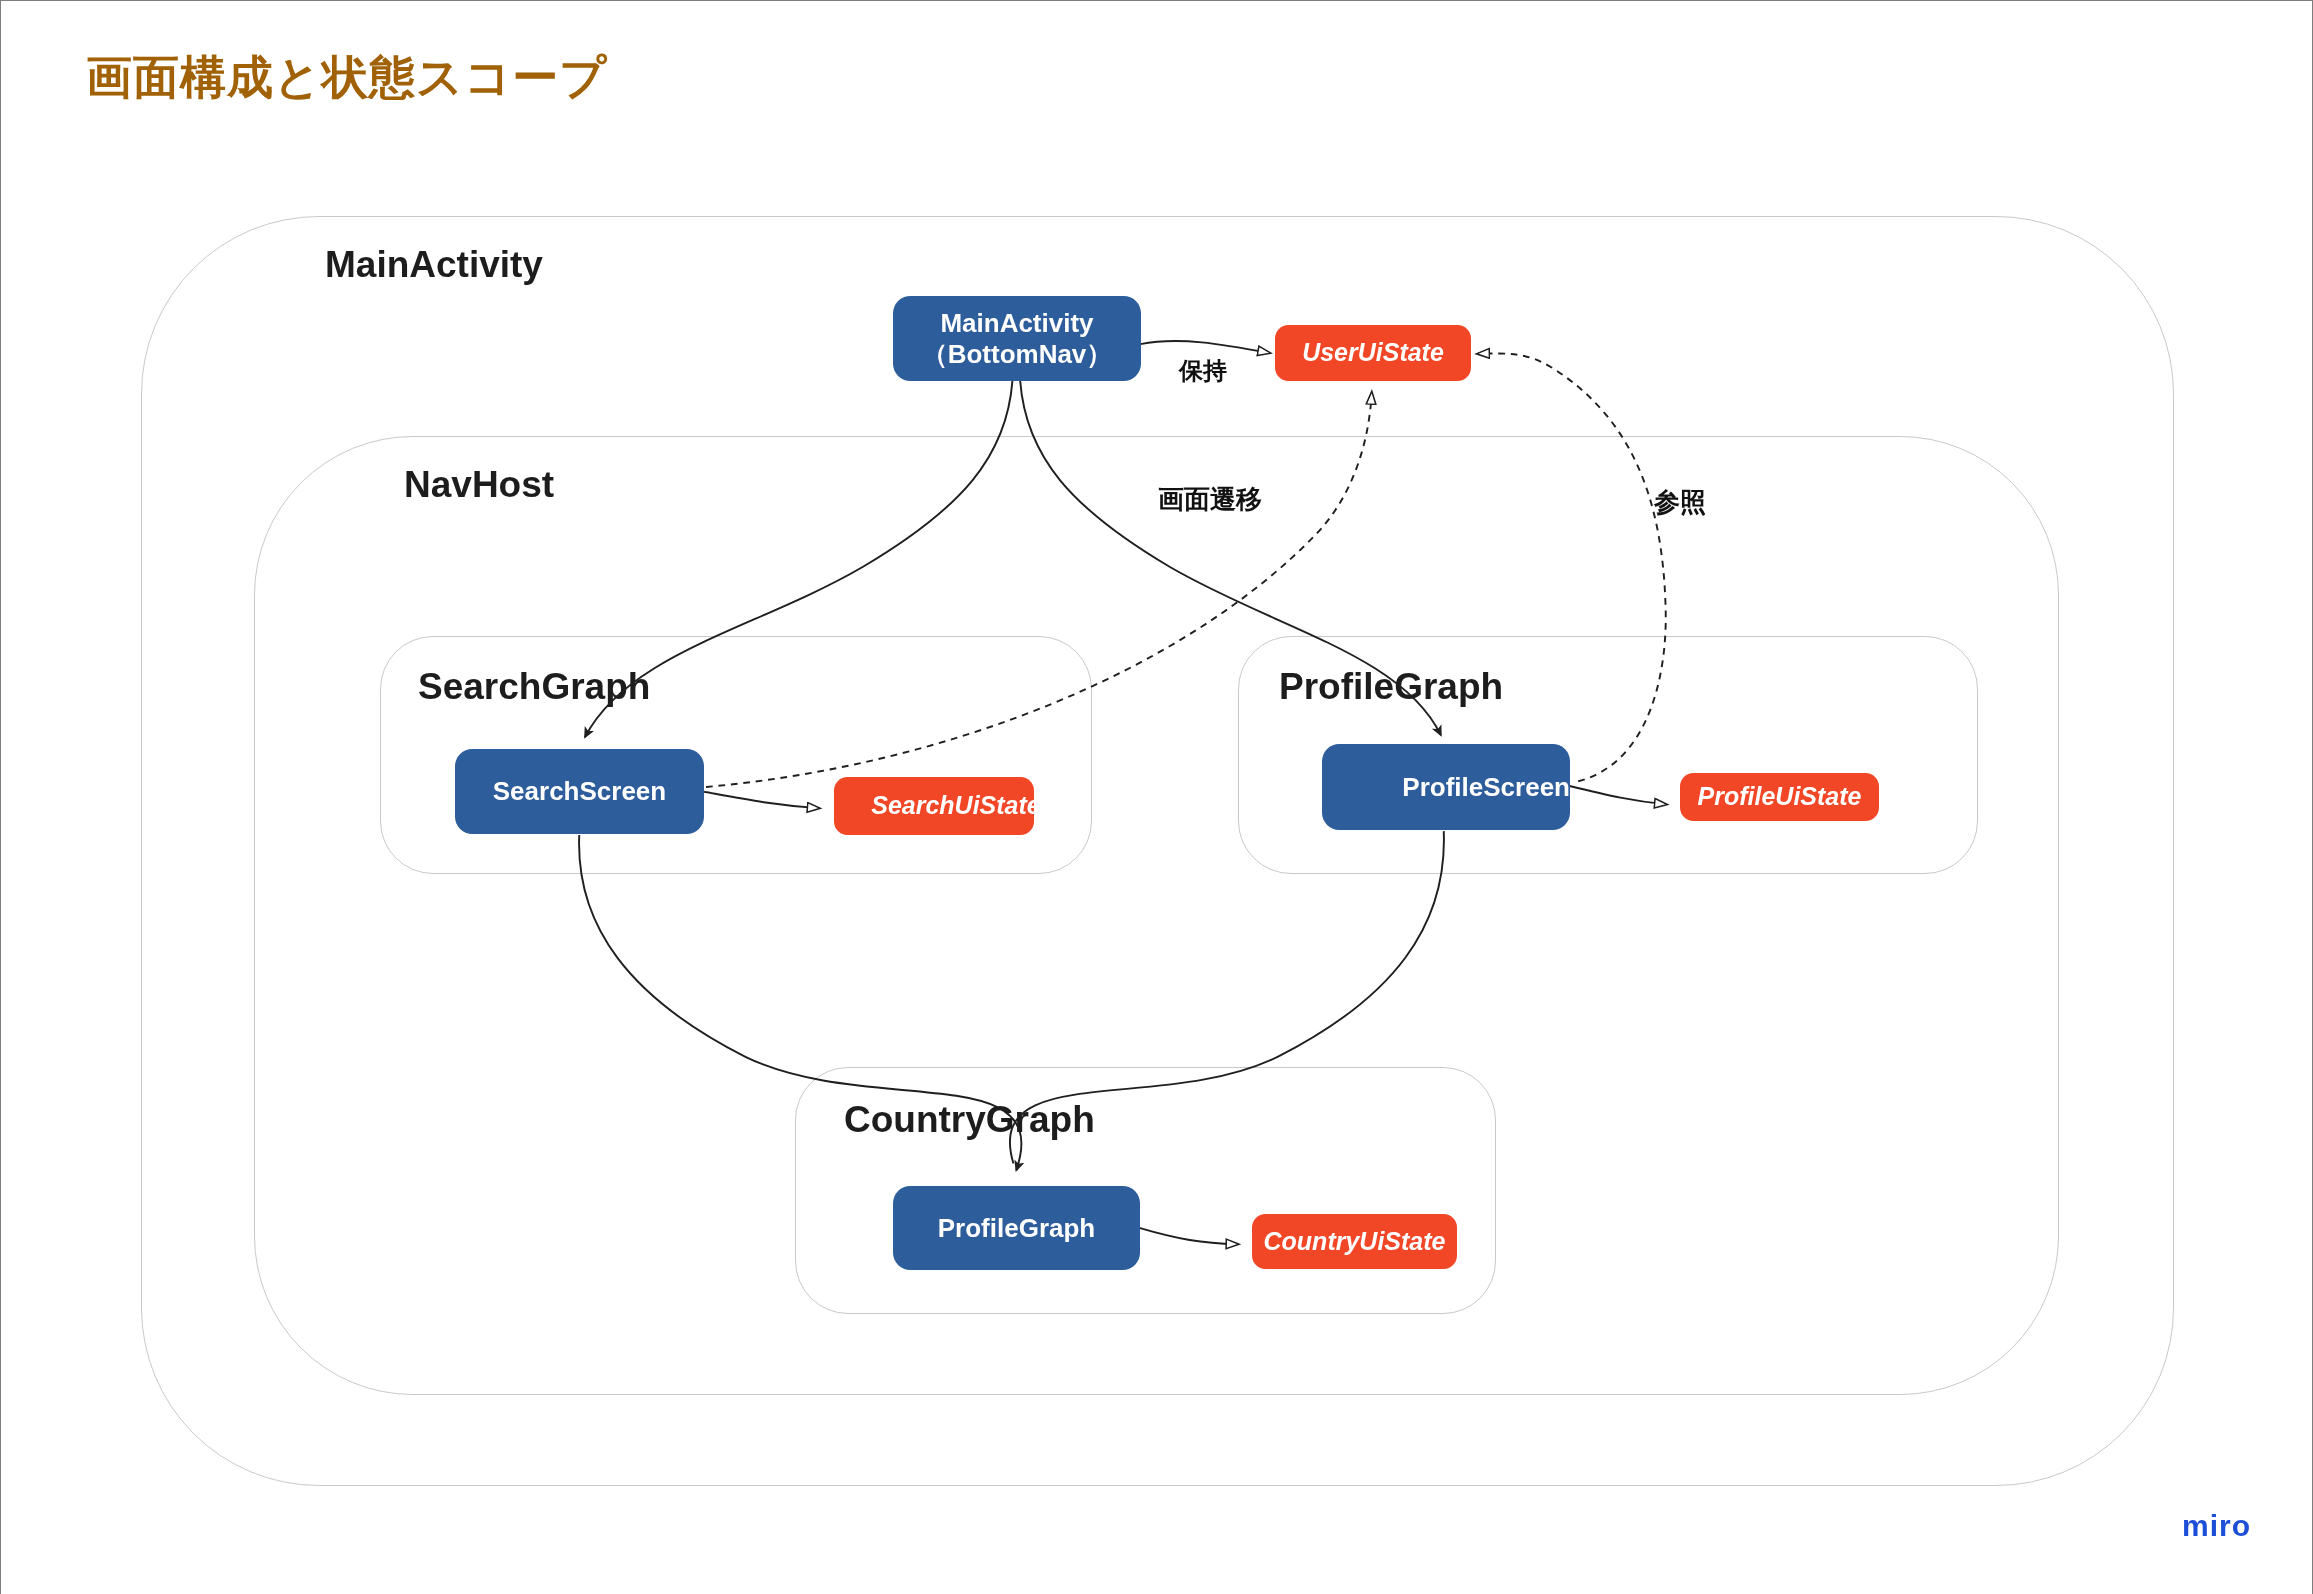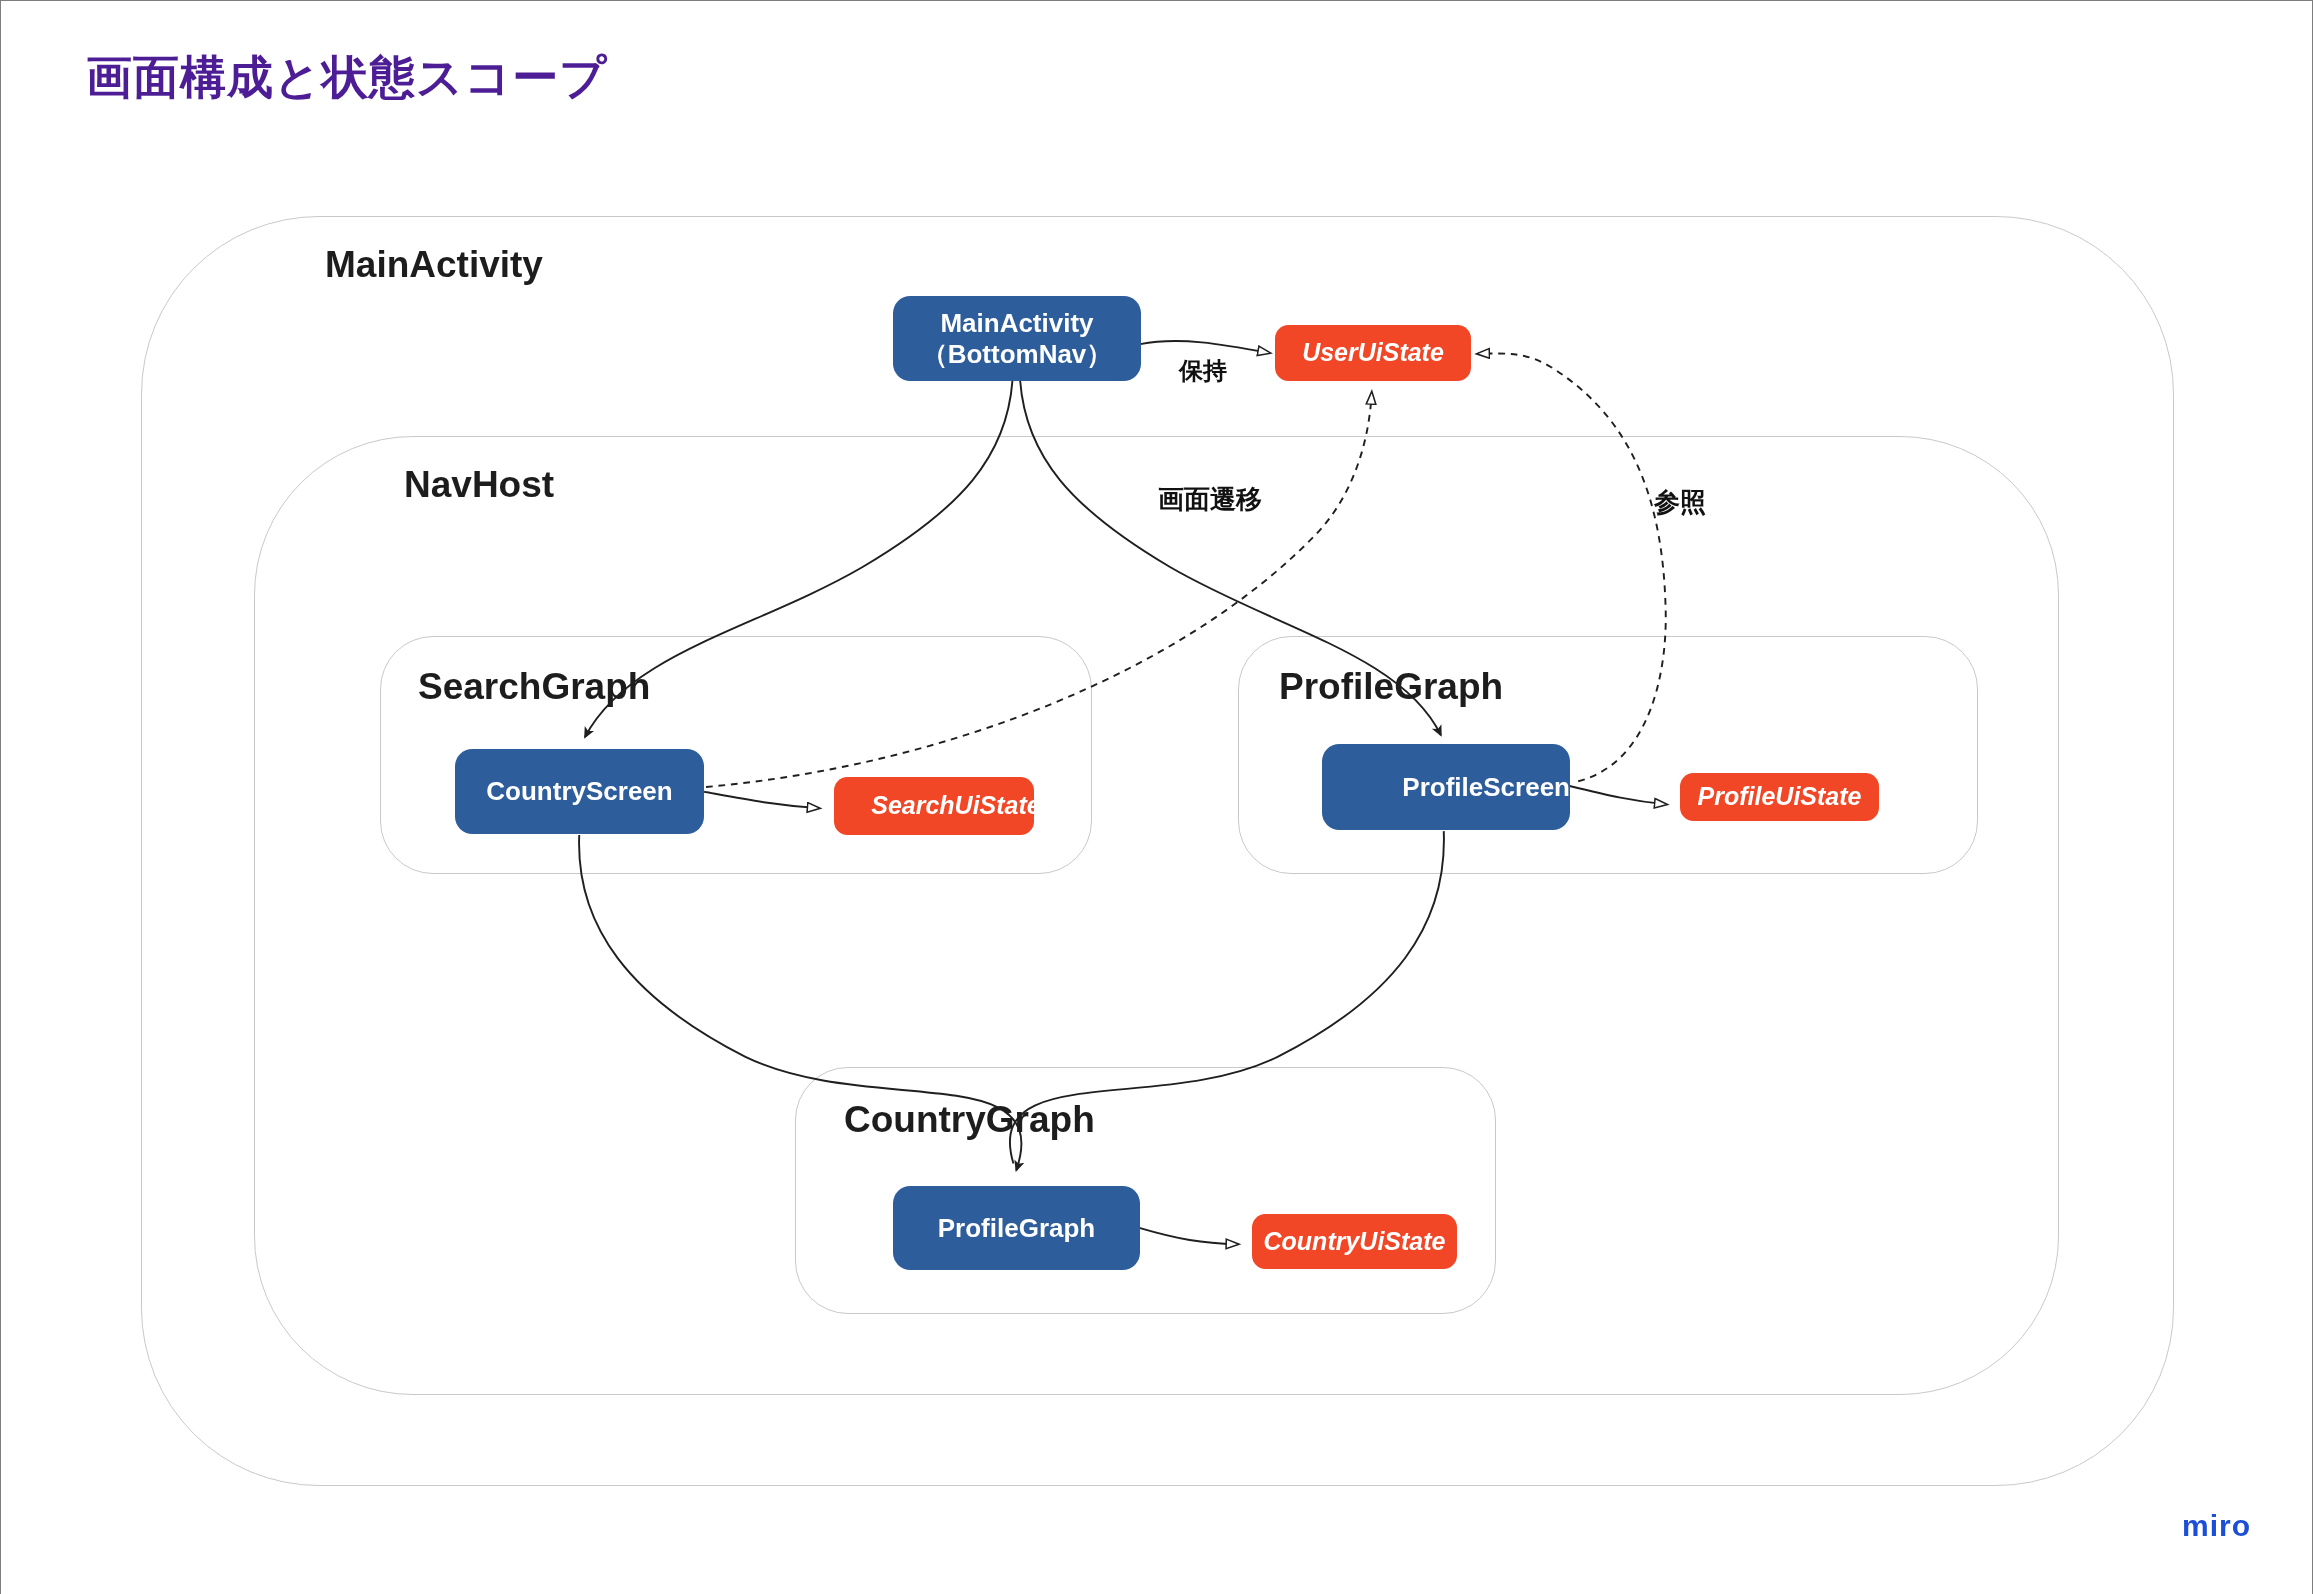--- a/index.html
+++ b/index.html
@@ -15,21 +15,21 @@
     color: #1a1a1a;
   }
 
   .title {
     position: absolute;
     left: 85px; top: 46px;
     margin: 0;
     font-size: 46px;
     font-weight: 800;
     letter-spacing: 1px;
-    color: #4c1d95;
+    color: #a16207;
   }
 
   
   .container {
     position: absolute;
     border: 1.9px solid #c9c9c9;
     background: transparent;
     box-sizing: border-box;
   }
   .c-label {
@@ -158,21 +158,21 @@
       <div>MainActivity</div>
       <div>（BottomNav）</div>
     </div>
   </div>
 
   <div class="node state n-user">
     <span>UserUiState</span>
   </div>
 
   <div class="node screen n-searchscreen">
-    <span>CountryScreen</span>
+    <span>SearchScreen</span>
   </div>
 
   <div class="node state n-searchstate">
     <span>SearchUiState</span>
   </div>
 
   <div class="node screen n-profilescreen">
     <span>ProfileScreen</span>
   </div>
 

